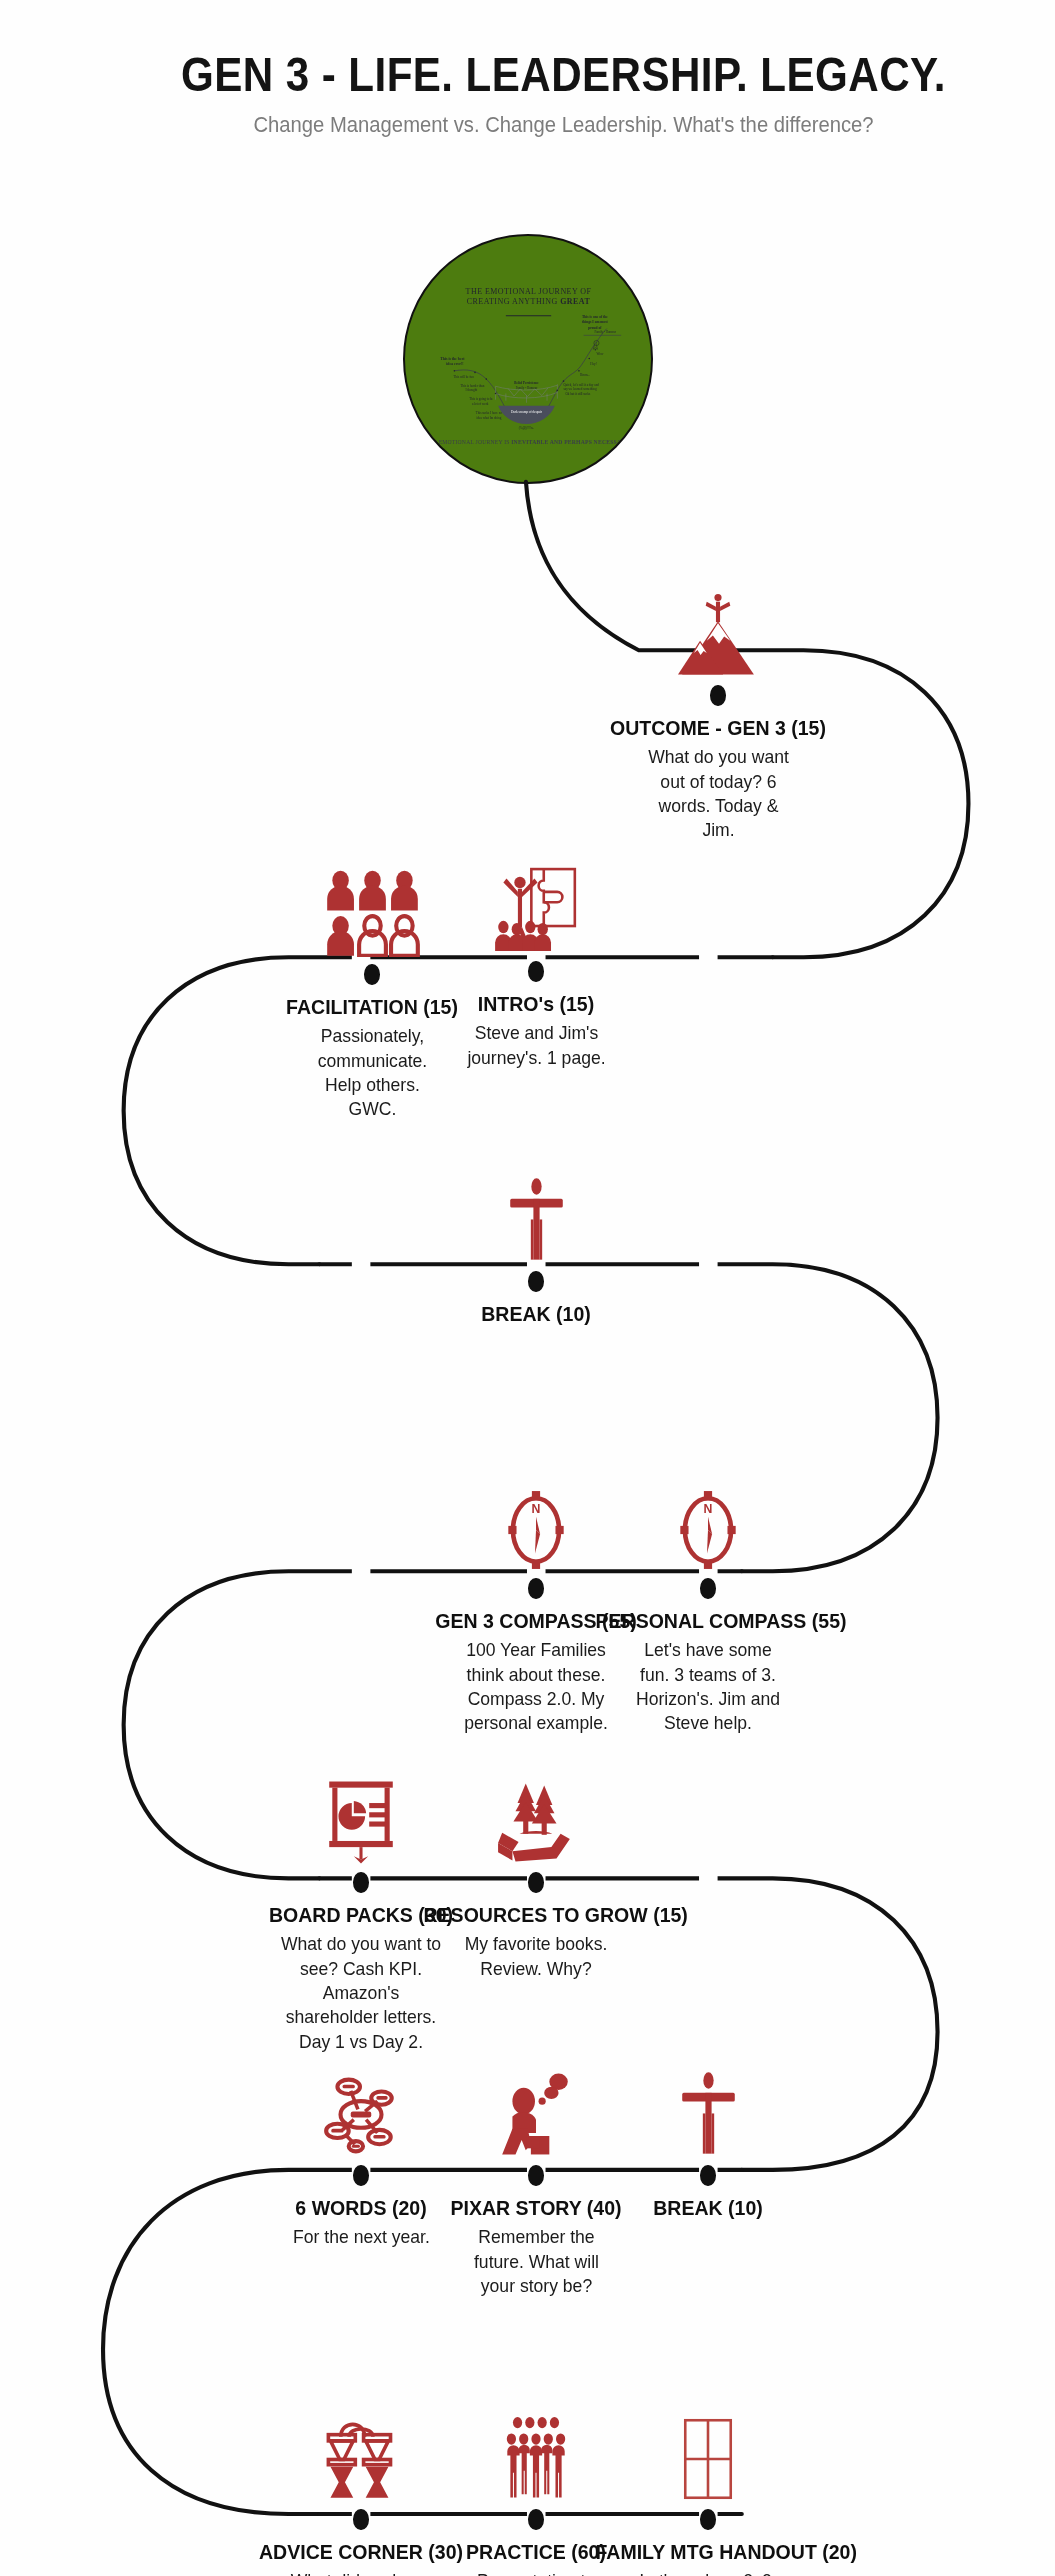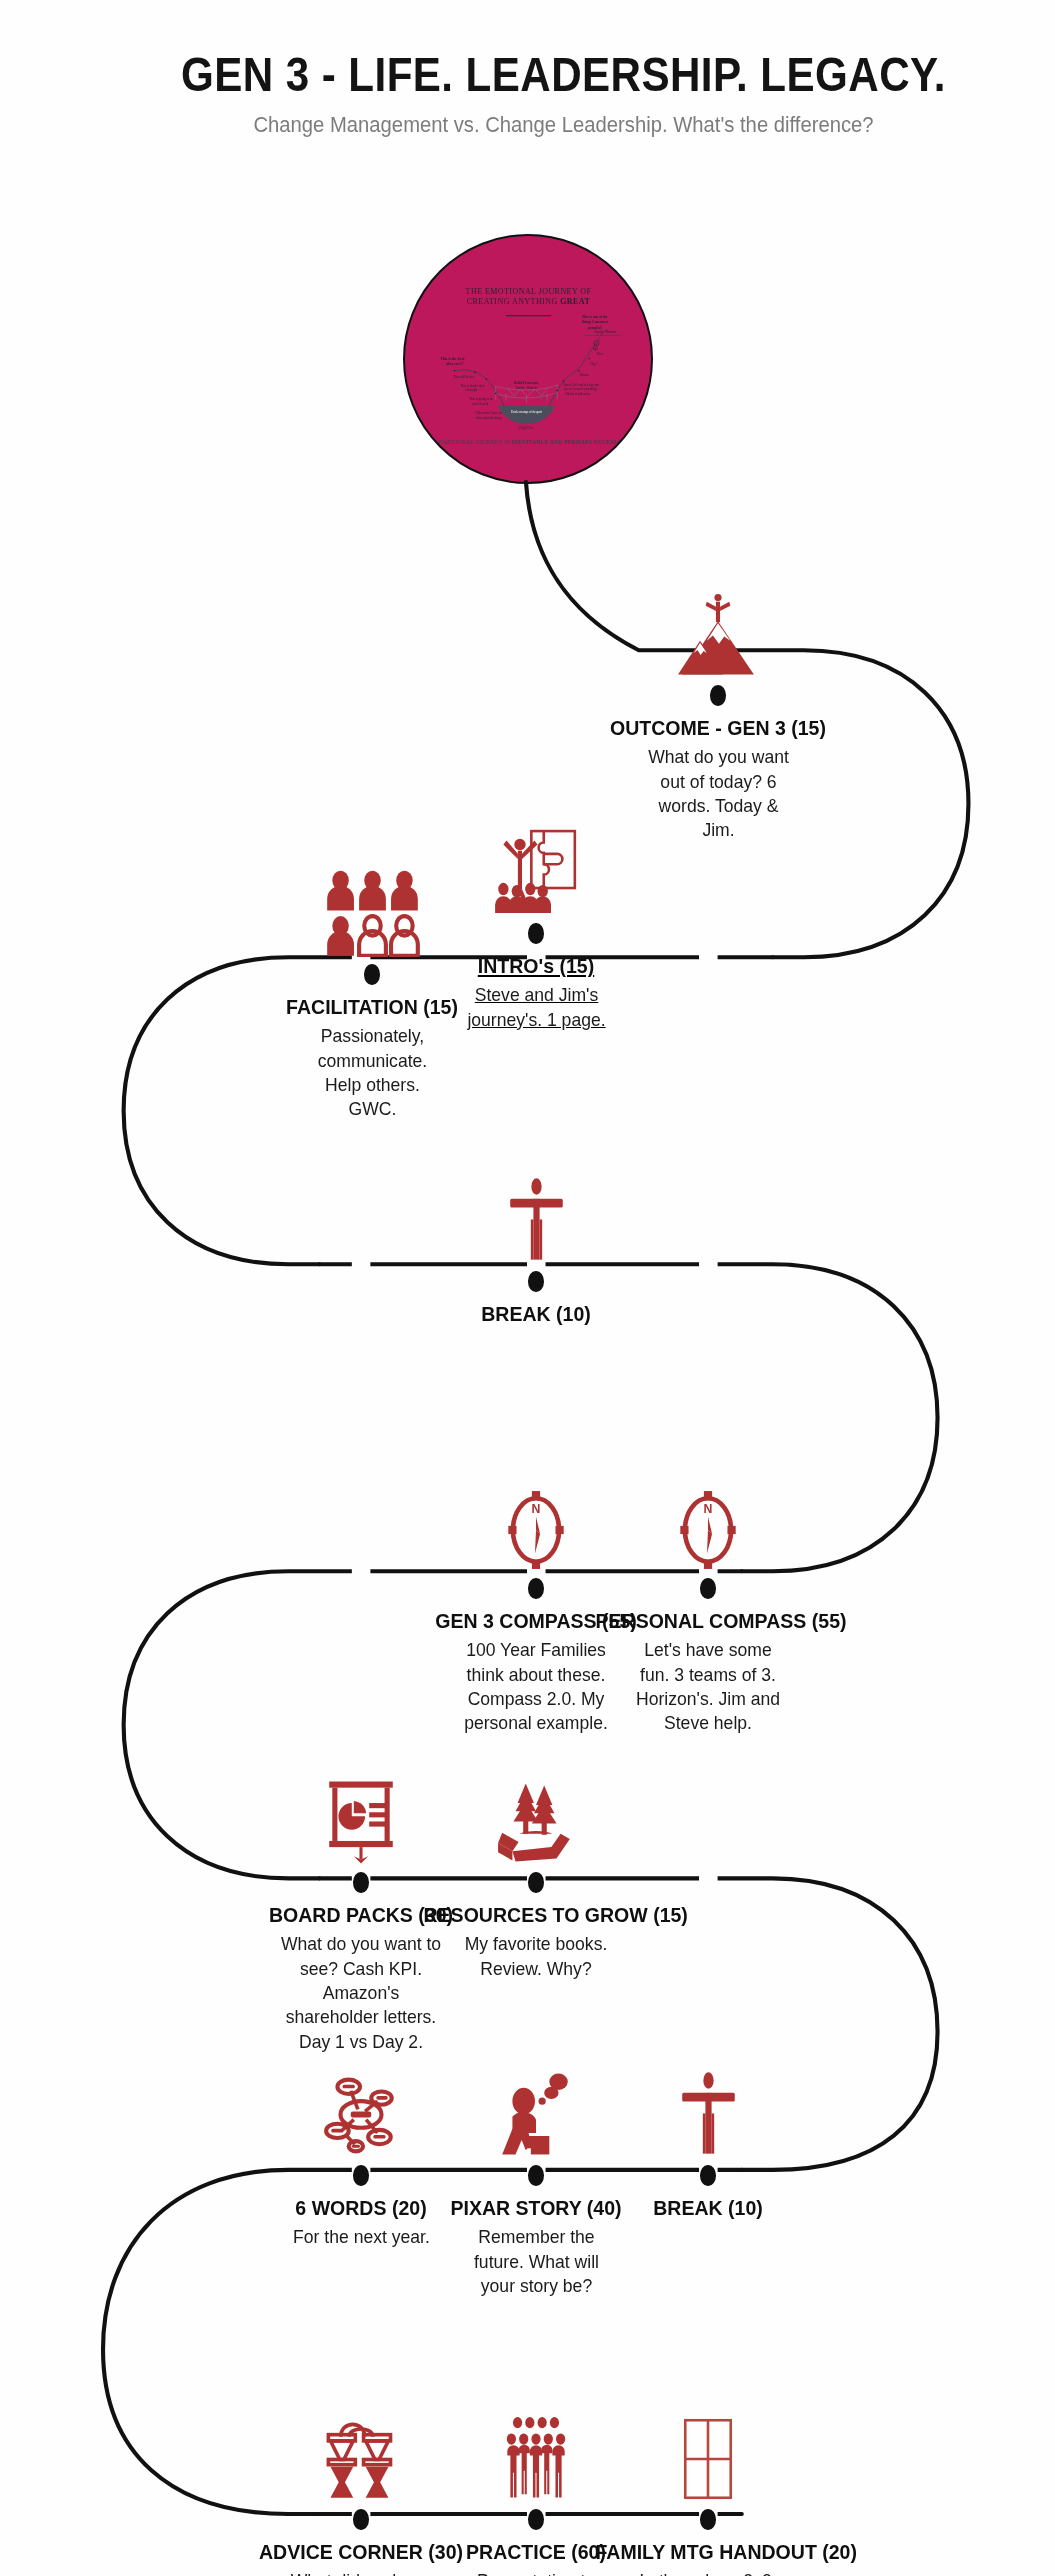--- a/index.html
+++ b/index.html
@@ -46,21 +46,21 @@
     white-space:nowrap;
   }
 
   
   #hero-circle{
     position:absolute;
     left:403px; top:234px;
     width:246px; height:246px;
     border-radius:50%;
     border:2.6px solid #111;
-    background:#be185d;
+    background:#4d7c0f;
     overflow:hidden;
   }
   #hero-inner{
     position:absolute;
     left:0; top:0;
     width:246px; height:246px;
   }
 
   
   #snake{
@@ -298,21 +298,21 @@
           <ellipse cx="162" cy="108" rx="16" ry="19" fill="none" stroke="#AE3232" stroke-width="8"></ellipse>
           <path d="M136 166 v-22 a26 26 0 0 1 52 0 v22 Z" fill="none" stroke="#AE3232" stroke-width="8"></path>
         </g>
       </svg>
     </div>
     <div class="dot"></div>
     <h3>FACILITATION (15)</h3>
     <p>Passionately, communicate.  Help others. GWC.</p>
   </div>
 
-  <div class="node" style="left:415px; top:818px;text-decoration:underline;">
+  <div class="node" style="left:415px; top:856px;">
     <div class="icon-wrap">
       <svg width="88" height="87" viewBox="0 0 170 168">
         <g stroke="#AE3232" stroke-width="5" fill="none">
           <rect x="76" y="4" width="84" height="110"></rect>
           <path d="M100 4 v22 a10 10 0 0 0 0 20 v22 a10 10 0 0 1 0 20 v26"></path>
           <path d="M100 48 h26 a10 10 0 0 1 0 20 h-26"></path>
         </g>
         <g fill="#AE3232">
           <circle cx="54" cy="30" r="11"></circle>
           <rect x="50" y="42" width="8" height="74"></rect>

